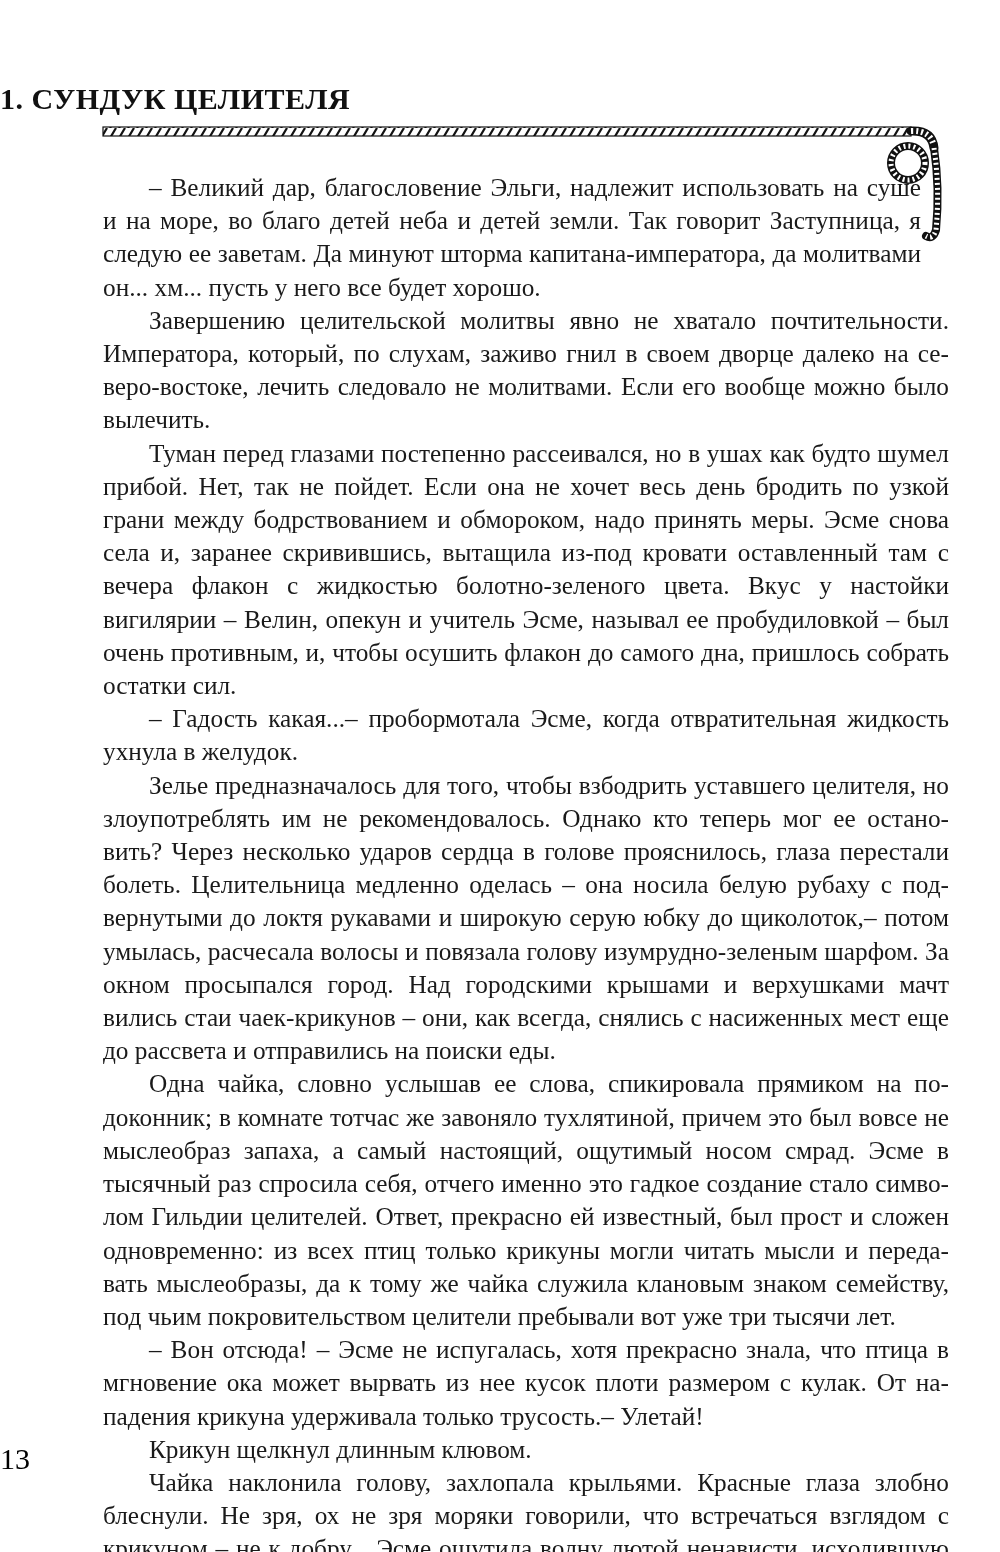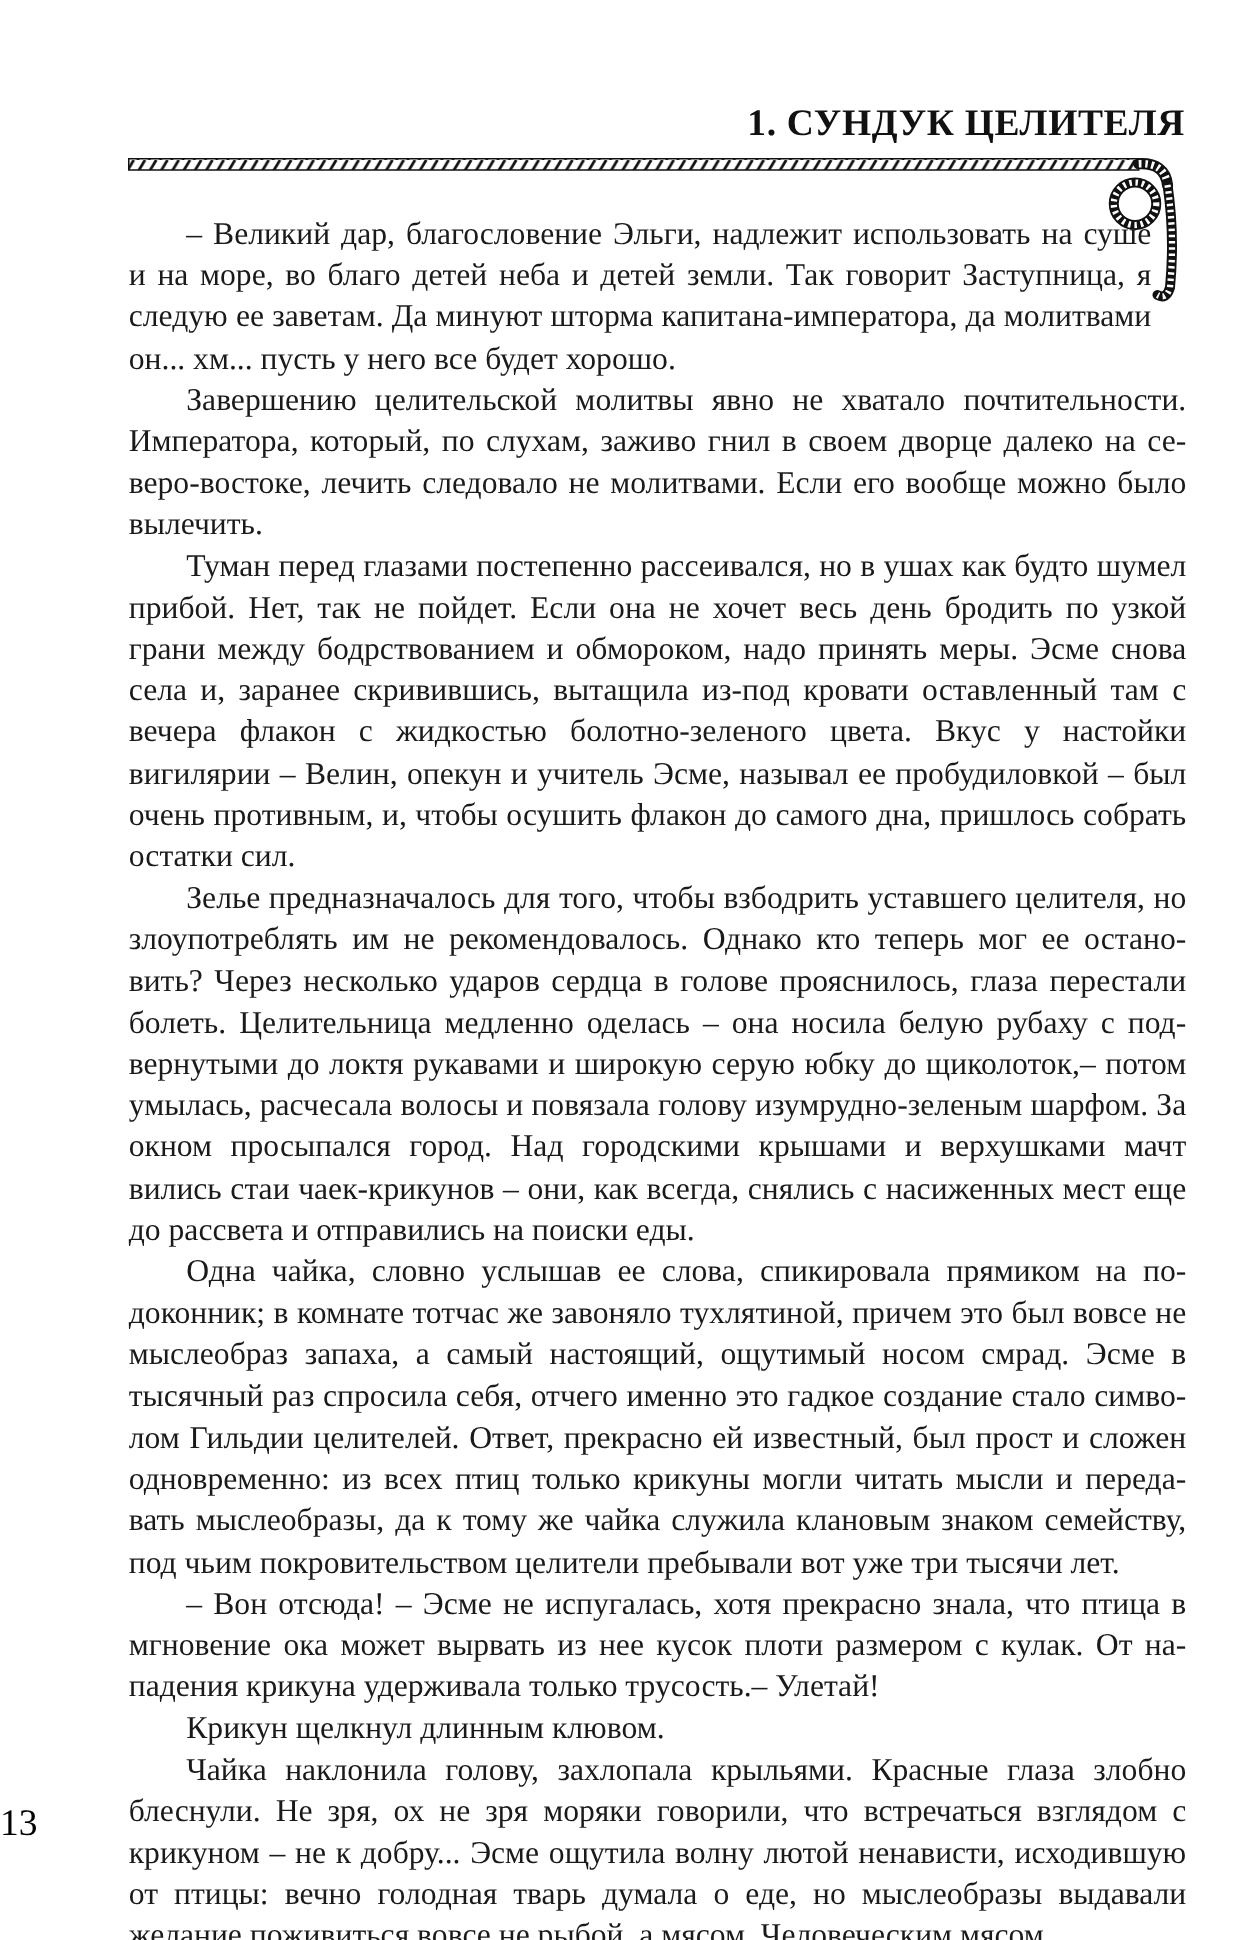--- a/index.html
+++ b/index.html
@@ -1,20 +1,20 @@
 <!DOCTYPE html>
 <html><head>
   <meta charset="utf-8">
   <style>
     html, body { margin: 0; padding: 0; background: #ffffff; }
     body { width: 1000px; height: 1552px; position: relative; overflow: hidden; color: #1a1a1a; }
     .title {
-      position: absolute; left: 0; top: 82px; width: 932px; text-align: right;
+      position: absolute; left: 0; top: 82px; width: 932px; text-align: left;
       font-family: "Liberation Serif", serif; font-size: 30px; font-weight: bold;
-      letter-spacing: 0.5px; color: #111; padding-left: 16px;
+      letter-spacing: 0.5px; color: #111;
     }
     .rope-svg { position: absolute; left: 100px; top: 118px; width: 860px; height: 140px; }
     .body-text {
       position: absolute; left: 103px; top: 171px; width: 846px;
       font-family: "Liberation Serif", serif; font-size: 25.3px; line-height: 33.2px;
       text-align: justify; color: #1a1a1a;
     }
     .body-text p { margin: 0; text-indent: 46px; hyphens: manual; }
     .body-text p.first { padding-right: 28px; }
     .page-number {
@@ -44,20 +44,21 @@
     <circle cx="808" cy="45" r="17" stroke="#fff" stroke-width="5" stroke-dasharray="2 3"></circle>
     <path d="M834 30 Q840 70 836 112 Q833 122 826 118" stroke-width="8" stroke-linecap="round"></path>
     <path d="M834 30 Q840 70 836 112 Q833 122 826 118" stroke="#fff" stroke-width="5" stroke-dasharray="2 3"></path>
   </g>
 </svg>
 
 <div class="body-text">
   <p class="first">– Великий дар, благословение Эльги, надлежит использовать на суше и на море, во благо детей неба и детей земли. Так говорит Заступница, я сле­дую ее заветам. Да минуют шторма капитана-императора, да молитвами он... хм... пусть у него все будет хорошо.</p>
   <p>Завершению целительской молитвы явно не хватало почтительности. Императора, который, по слухам, заживо гнил в своем дворце далеко на се­веро-востоке, лечить следовало не молитвами. Если его вообще можно было вылечить.</p>
   <p>Туман перед глазами постепенно рассеивался, но в ушах как будто шу­мел прибой. Нет, так не пойдет. Если она не хочет весь день бродить по уз­кой грани между бодрствованием и обмороком, надо принять меры. Эсме снова села и, заранее скривившись, вытащила из-под кровати оставленный там с вечера флакон с жидкостью болотно-зеленого цвета. Вкус у настойки вигилярии – Велин, опекун и учитель Эсме, называл ее пробудиловкой – был очень противным, и, чтобы осушить флакон до самого дна, пришлось собрать остатки сил.</p>
+  <p>– Гадость какая...– пробормотала Эсме, когда отвратительная жидкость ухнула в желудок.</p>
   <p>Зелье предназначалось для того, чтобы взбодрить уставшего целителя, но злоупотреблять им не рекомендовалось. Однако кто теперь мог ее остано­вить? Через несколько ударов сердца в голове прояснилось, глаза перестали болеть. Целительница медленно оделась – она носила белую рубаху с под­вернутыми до локтя рукавами и широкую серую юбку до щиколоток,– по­том умылась, расчесала волосы и повязала голову изумрудно-зеленым шар­фом. За окном просыпался город. Над городскими крышами и верхушками мачт вились стаи чаек-крикунов – они, как всегда, снялись с насиженных мест еще до рассвета и отправились на поиски еды.</p>
   <p>Одна чайка, словно услышав ее слова, спикировала прямиком на по­доконник; в комнате тотчас же завоняло тухлятиной, причем это был вовсе не мыслеобраз запаха, а самый настоящий, ощутимый носом смрад. Эсме в тысячный раз спросила себя, отчего именно это гадкое создание стало симво­лом Гильдии целителей. Ответ, прекрасно ей известный, был прост и сложен одновременно: из всех птиц только крикуны могли читать мысли и переда­вать мыслеобразы, да к тому же чайка служила клановым знаком семейству, под чьим покровительством целители пребывали вот уже три тысячи лет.</p>
   <p>– Вон отсюда! – Эсме не испугалась, хотя прекрасно знала, что птица в мгновение ока может вырвать из нее кусок плоти размером с кулак. От на­падения крикуна удерживала только трусость.– Улетай!</p>
   <p>Крикун щелкнул длинным клювом.</p>
   <p>Чайка наклонила голову, захлопала крыльями. Красные глаза злобно блеснули. Не зря, ох не зря моряки говорили, что встречаться взглядом с крикуном – не к добру... Эсме ощутила волну лютой ненависти, исходив­шую от птицы: вечно голодная тварь думала о еде, но мыслеобразы выда­вали желание поживиться вовсе не рыбой, а мясом. Человеческим мясом.</p>
 </div>
 
 <div class="page-number">13</div>
 
 </body></html>

